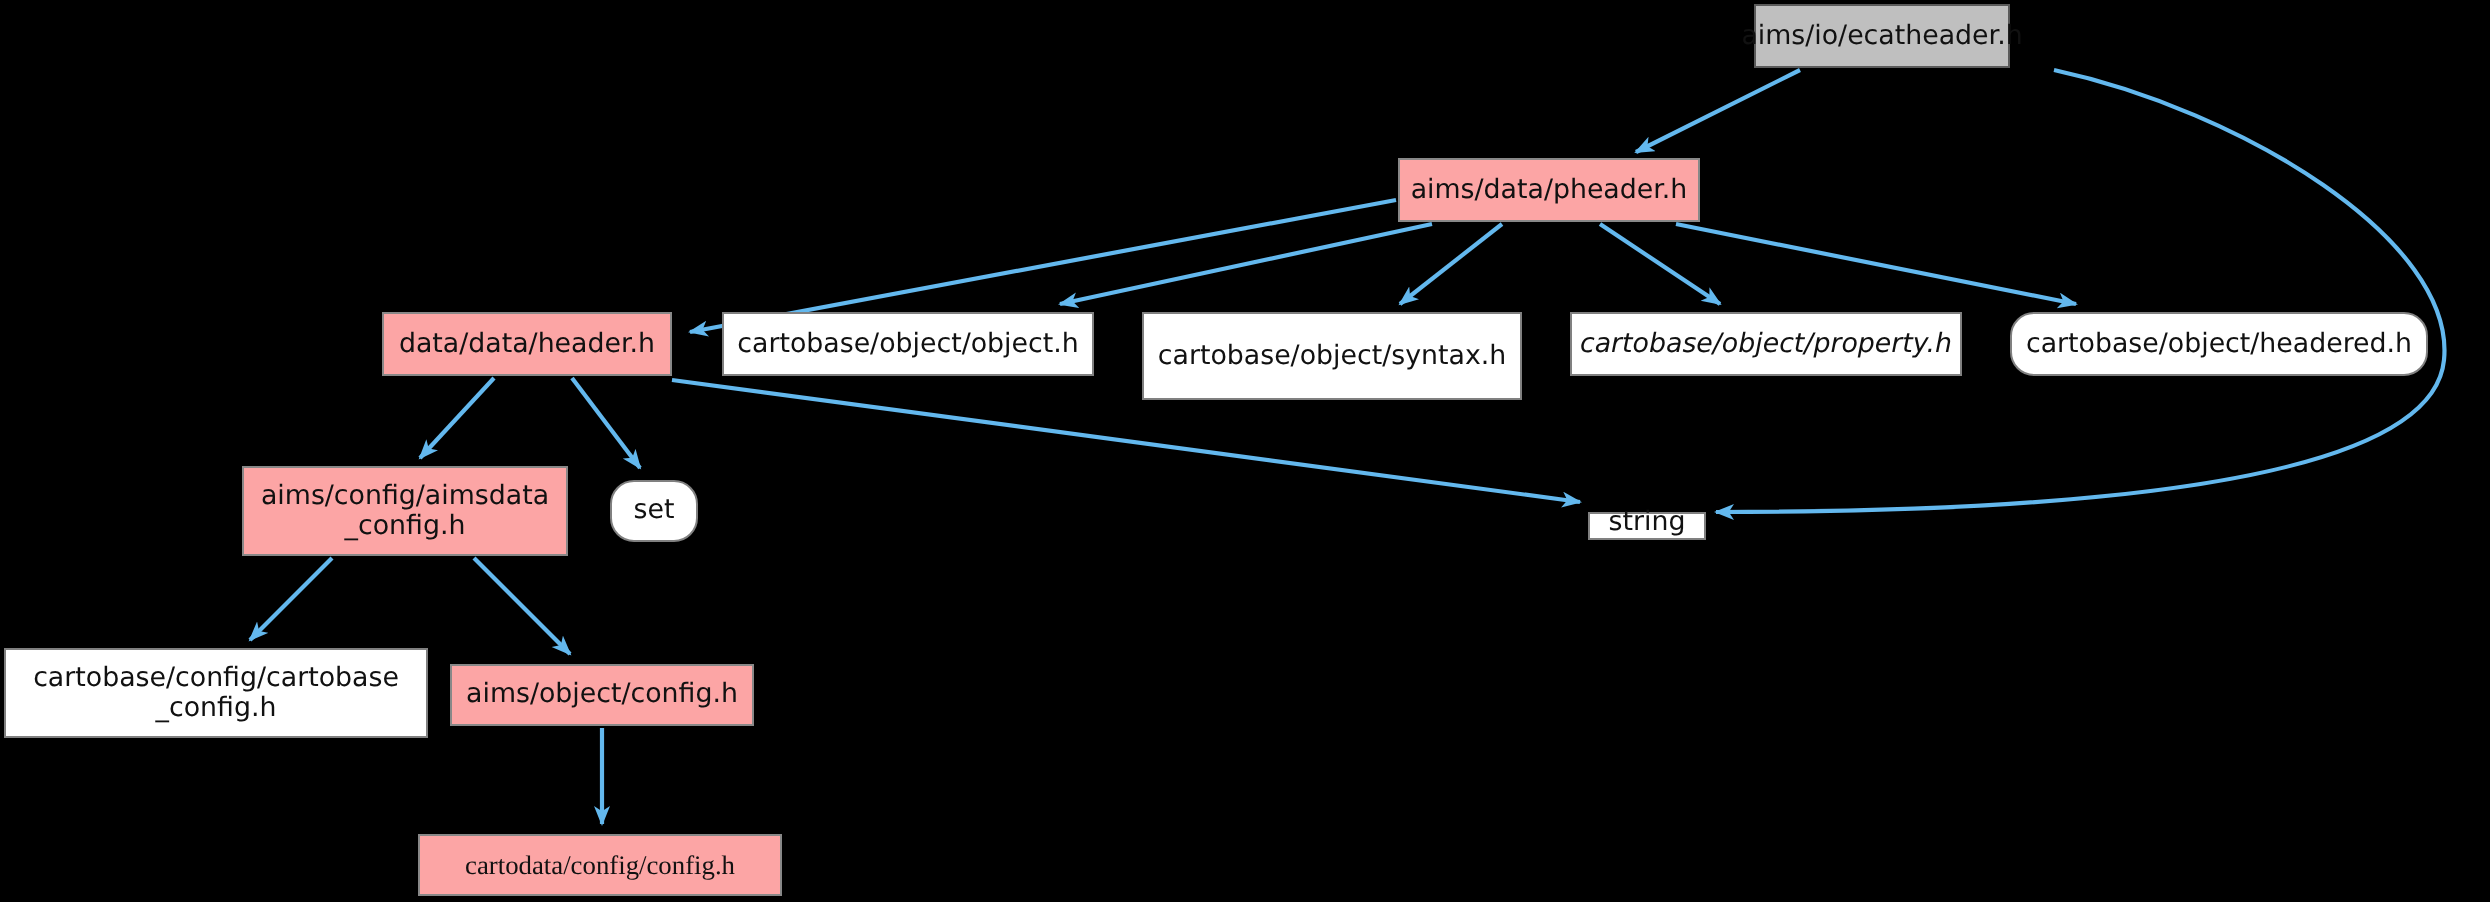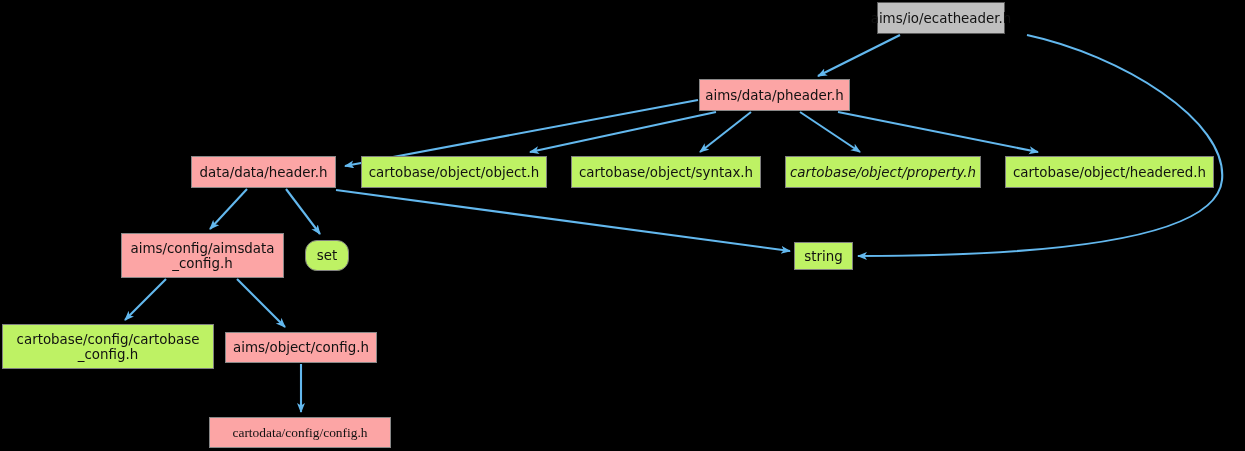--- a/index.html
+++ b/index.html
@@ -14,21 +14,21 @@
   .node{
     position:absolute;
     box-sizing:border-box;
     display:flex;align-items:center;justify-content:center;
     text-align:center;
     font-size:13.4px;
     line-height:15px;
     color:#111111;
     white-space:pre;
     border:1px solid #808080;
-    background:#bef264;
+    background:#ffffff;
     letter-spacing:0px;
     z-index:5;
   }
   .node.white{ background:#fca5a5; border:1px solid #888888; }
   .node.root{ background:#bfbfbf; border:1px solid #5a5a5a; }
   .node .lbl{display:block;}
 </style>
 </head>
 <body>
 
@@ -53,25 +53,25 @@
         <path d="M 166,279 L 125,320" fill="none" stroke="#63b8ee" stroke-width="2.1" marker-end="url(#ah)"></path>
         <path d="M 237,279 L 285,327" fill="none" stroke="#63b8ee" stroke-width="2.1" marker-end="url(#ah)"></path>
         <path d="M 301,364 L 301,412" fill="none" stroke="#63b8ee" stroke-width="2.1" marker-end="url(#ah)"></path>
       </g>
   </svg>
   <div id="node-layer">
       <div class="node root" style="left: 877px; top: 2px; width: 128px; height: 32px;"><span class="lbl">aims/io/ecatheader.h</span></div>
       <div class="node white" style="left: 699px; top: 79px; width: 151px; height: 32px;"><span class="lbl">aims/data/pheader.h</span></div>
       <div class="node white" style="left: 191px; top: 156px; width: 145px; height: 32px;"><span class="lbl">data/data/header.h</span></div>
       <div class="node" style="left: 361px; top: 156px; width: 186px; height: 32px;"><span class="lbl">cartobase/object/object.h</span></div>
-      <div class="node" style="left: 571px; top: 156px; width: 190px; height: 32px;"><span class="lbl">cartobase/object/syntax.h</span></div>
+      <div class="node" style="left: 571px; top: 156px; width: 190px; height: 44px;"><span class="lbl">cartobase/object/syntax.h</span></div>
       <div class="node" style="left: 785px; top: 156px; width: 196px; height: 32px; font-style: italic;"><span class="lbl">cartobase/object/property.h</span></div>
-      <div class="node" style="left: 1005px; top: 156px; width: 209px; height: 32px;"><span class="lbl">cartobase/object/headered.h</span></div>
+      <div class="node" style="left: 1005px; top: 156px; width: 209px; height: 32px; border-radius: 12px;"><span class="lbl">cartobase/object/headered.h</span></div>
       <div class="node white" style="left: 121px; top: 233px; width: 163px; height: 45px; align-items: center;"><span class="lbl">aims/config/aimsdata
 _config.h</span></div>
       <div class="node" style="left: 305px; top: 240px; width: 44px; height: 31px; border-radius: 12px;"><span class="lbl">set</span></div>
-      <div class="node" style="left: 794px; top: 242px; width: 59px; height: 28px;"><span class="lbl">string</span></div>
+      <div class="node" style="left: 794px; top: 256px; width: 59px; height: 14px; align-items: flex-end;"><span class="lbl">string</span></div>
       <div class="node" style="left: 2px; top: 324px; width: 212px; height: 45px;"><span class="lbl">cartobase/config/cartobase
 _config.h</span></div>
       <div class="node white" style="left: 225px; top: 332px; width: 152px; height: 31px;"><span class="lbl">aims/object/config.h</span></div>
       <div class="node white" style="left: 209px; top: 417px; width: 182px; height: 31px; font-family: Liberation Serif, serif;"><span class="lbl">cartodata/config/config.h</span></div>
     </div>
 </div>
 
 </body></html>

